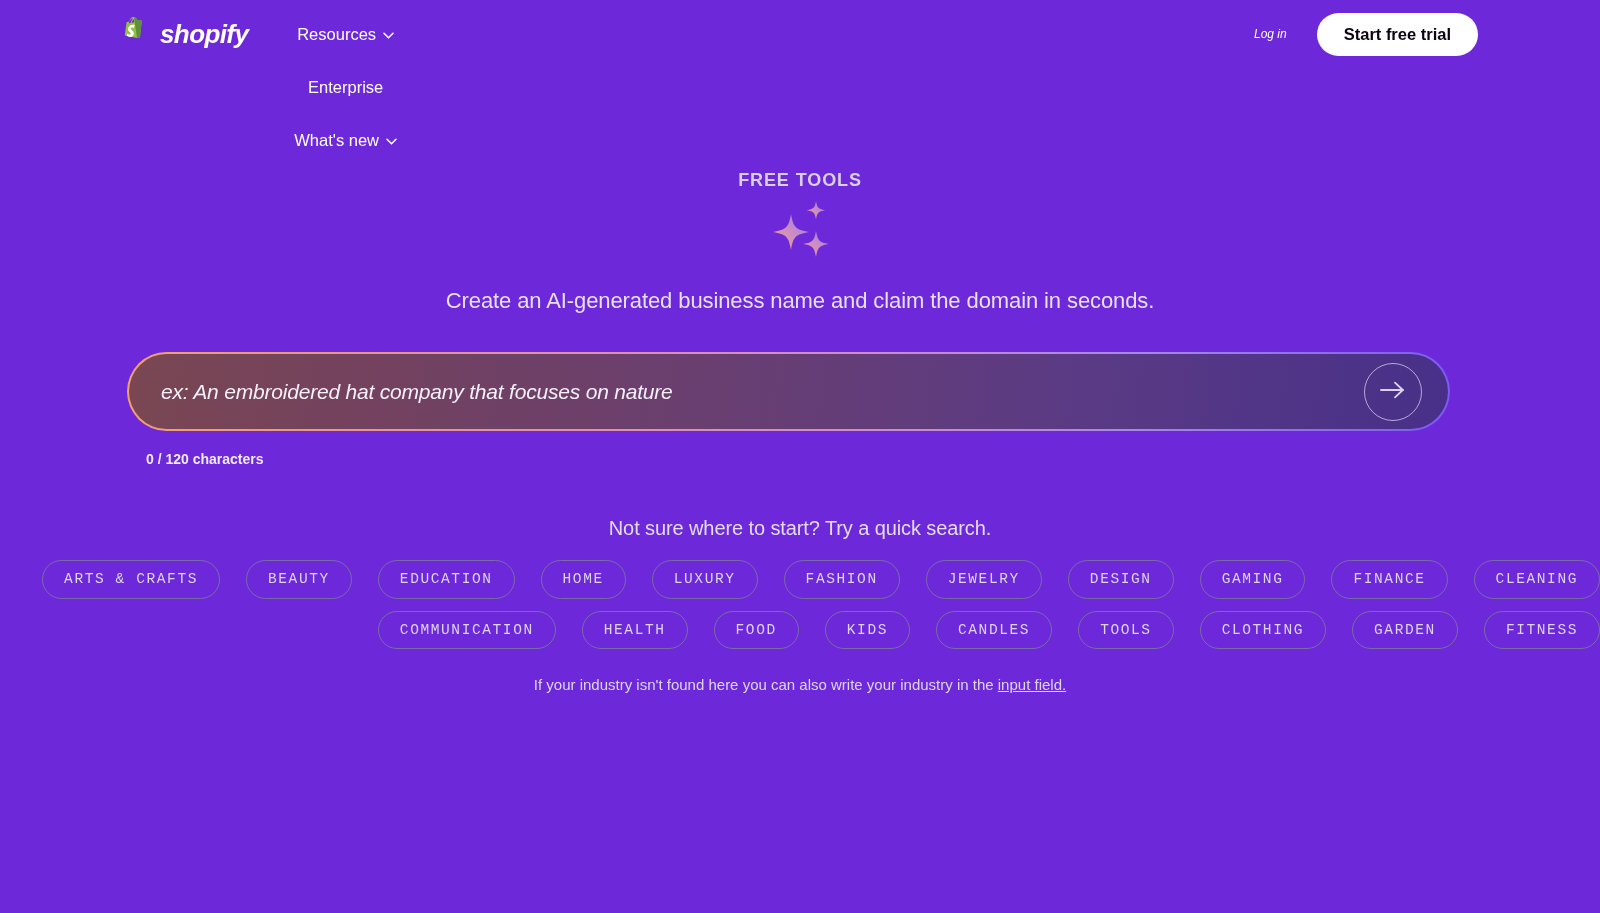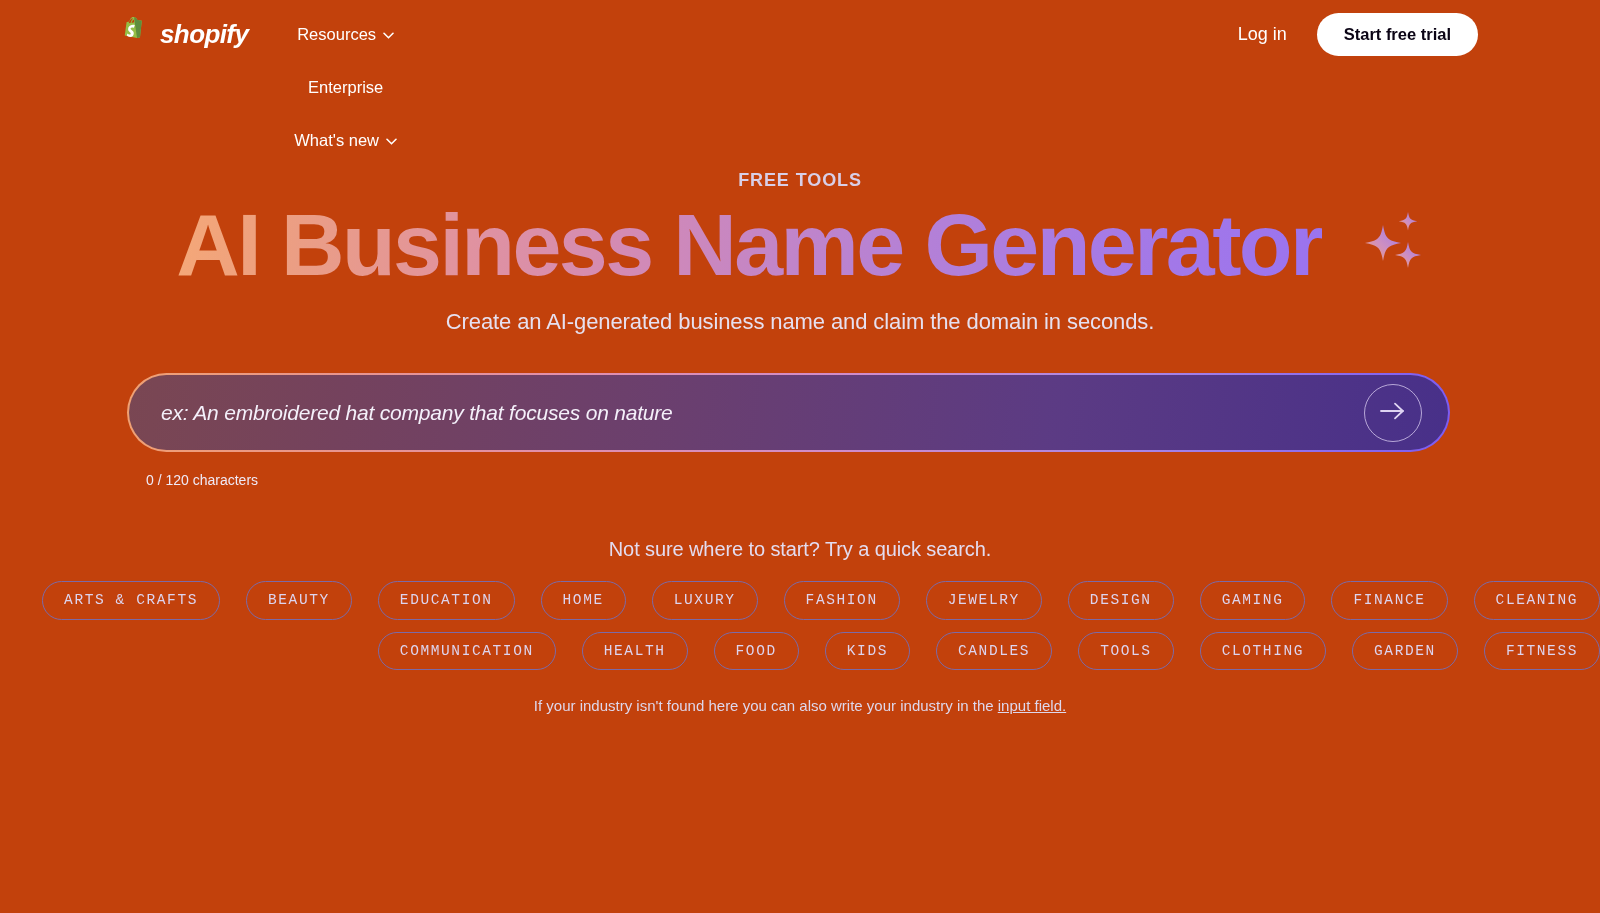--- a/index.html
+++ b/index.html
@@ -15,21 +15,21 @@
     background: #1c0a2e;
     font-family: "Liberation Sans", sans-serif;
     color: #ffffff;
     -webkit-font-smoothing: antialiased;
   }
 
   .page {
     position: relative;
     width: 1600px;
     height: 913px;
-    background: #c2410c;
+    background: #6d28d9;
   }
 
   
   .header {
     height: 68px;
     display: flex;
     align-items: center;
     padding: 0 122px;
     position: relative;
   }
@@ -78,24 +78,25 @@
   .chev svg { display: block; }
 
   .header-right {
     margin-left: auto;
     display: flex;
     align-items: center;
     gap: 30px;
   }
 
   .login-link {
-    font-size: 18px;
+    font-size: 12px;
     color: #ffffff;
     cursor: pointer;
     white-space: nowrap;
+    font-style: italic;
   }
 
   .trial-btn {
     background: #ffffff;
     color: #0b0415;
     border: none;
     border-radius: 999px;
     font-family: "Liberation Sans", sans-serif;
     font-size: 16.5px;
     font-weight: 600;
@@ -244,21 +245,21 @@
     background: transparent;
     display: flex;
     align-items: center;
     justify-content: center;
     cursor: pointer;
   }
 
   .counter {
     margin: 20px 0 0 146px;
     font-size: 14px;
-    font-weight: 400;
+    font-weight: 700;
     color: #efeaf8;
   }
 
   
   .quick {
     margin-top: 50px;
     text-align: center;
   }
 
   .quick-prompt {
@@ -355,21 +356,20 @@
 
     <div class="header-right">
       <span class="login-link">Log in</span>
       <button class="trial-btn">Start free trial</button>
     </div>
   </div>
 
   <div class="hero">
     <div class="eyebrow">FREE TOOLS</div>
     <div class="title-row">
-      <h1 class="title">AI Business Name Generator</h1>
       <span>
         <svg class="sparkles" viewBox="0 0 64 66" xmlns="http://www.w3.org/2000/svg">
           <defs>
             <linearGradient id="sp" x1="0" y1="1" x2="1" y2="0">
               <stop offset="0%" stop-color="#f3a169"></stop>
               <stop offset="45%" stop-color="#cf8fc0"></stop>
               <stop offset="100%" stop-color="#9c79ec"></stop>
             </linearGradient>
           </defs>
           <path d="M23 13 C25.4 26.4 27.6 28.6 41 31 C27.6 33.4 25.4 35.6 23 49 C20.6 35.6 18.4 33.4 5 31 C18.4 28.6 20.6 26.4 23 13 Z" fill="url(#sp)"></path>

